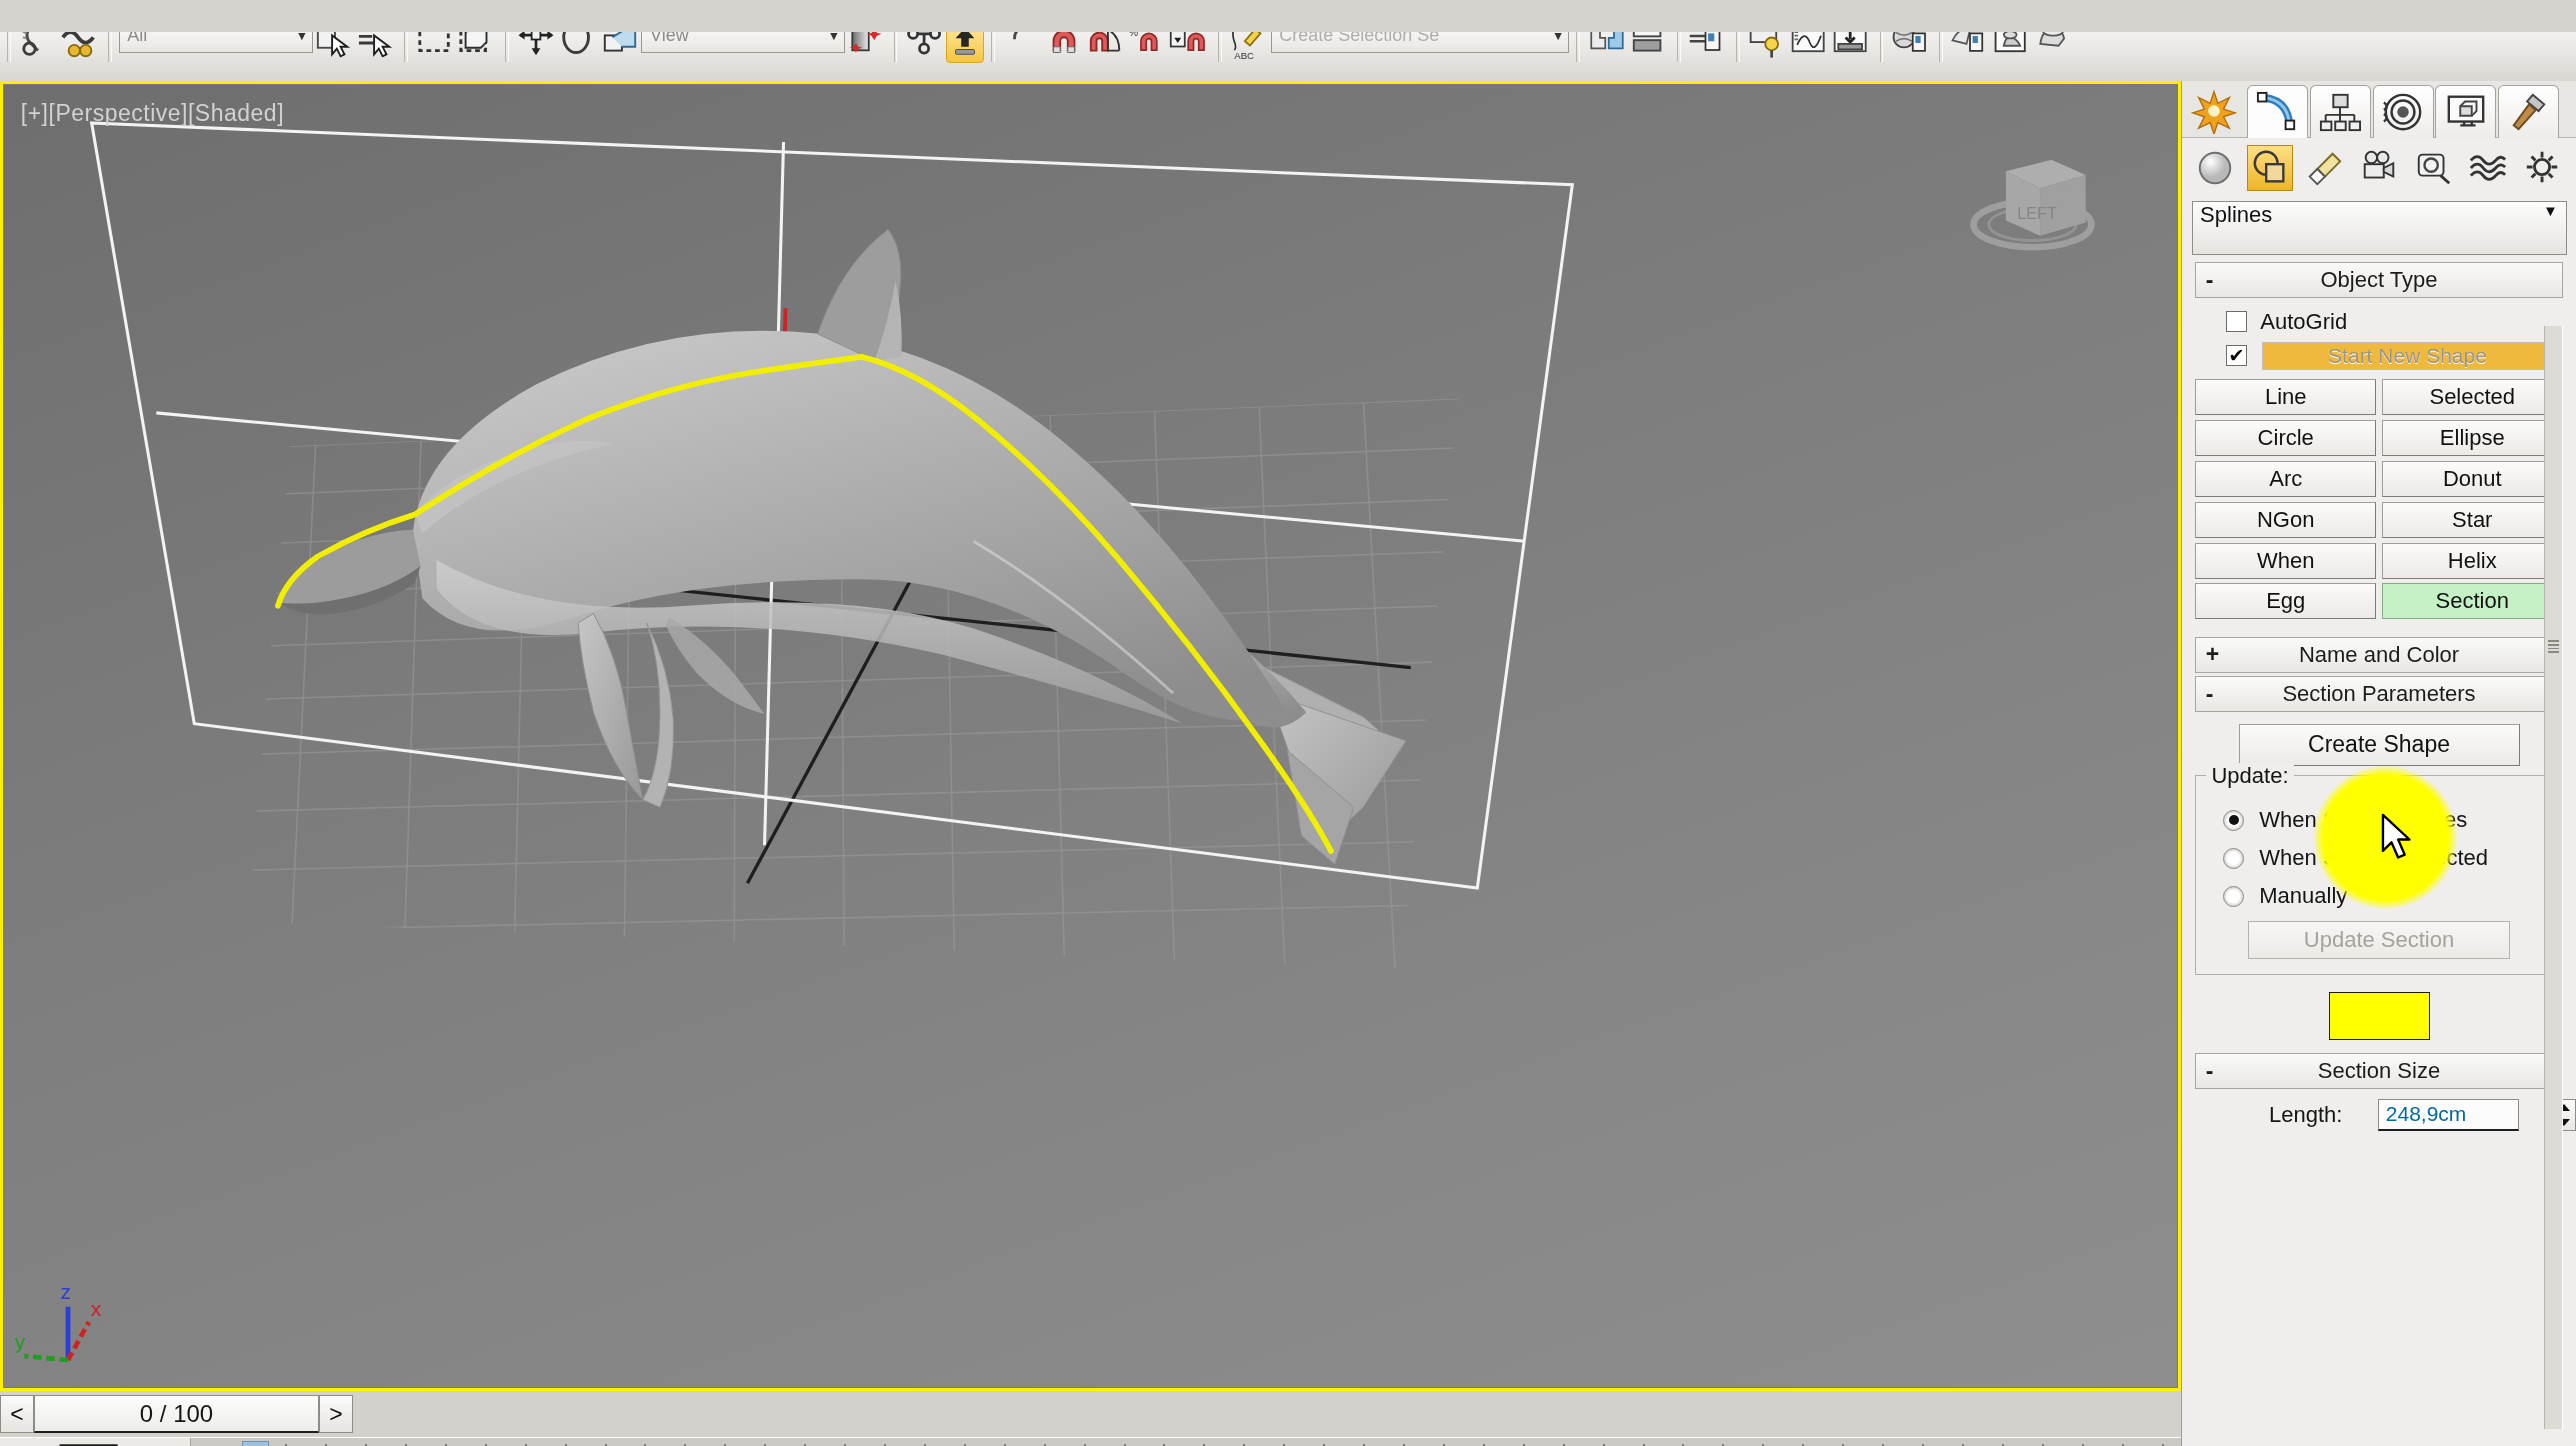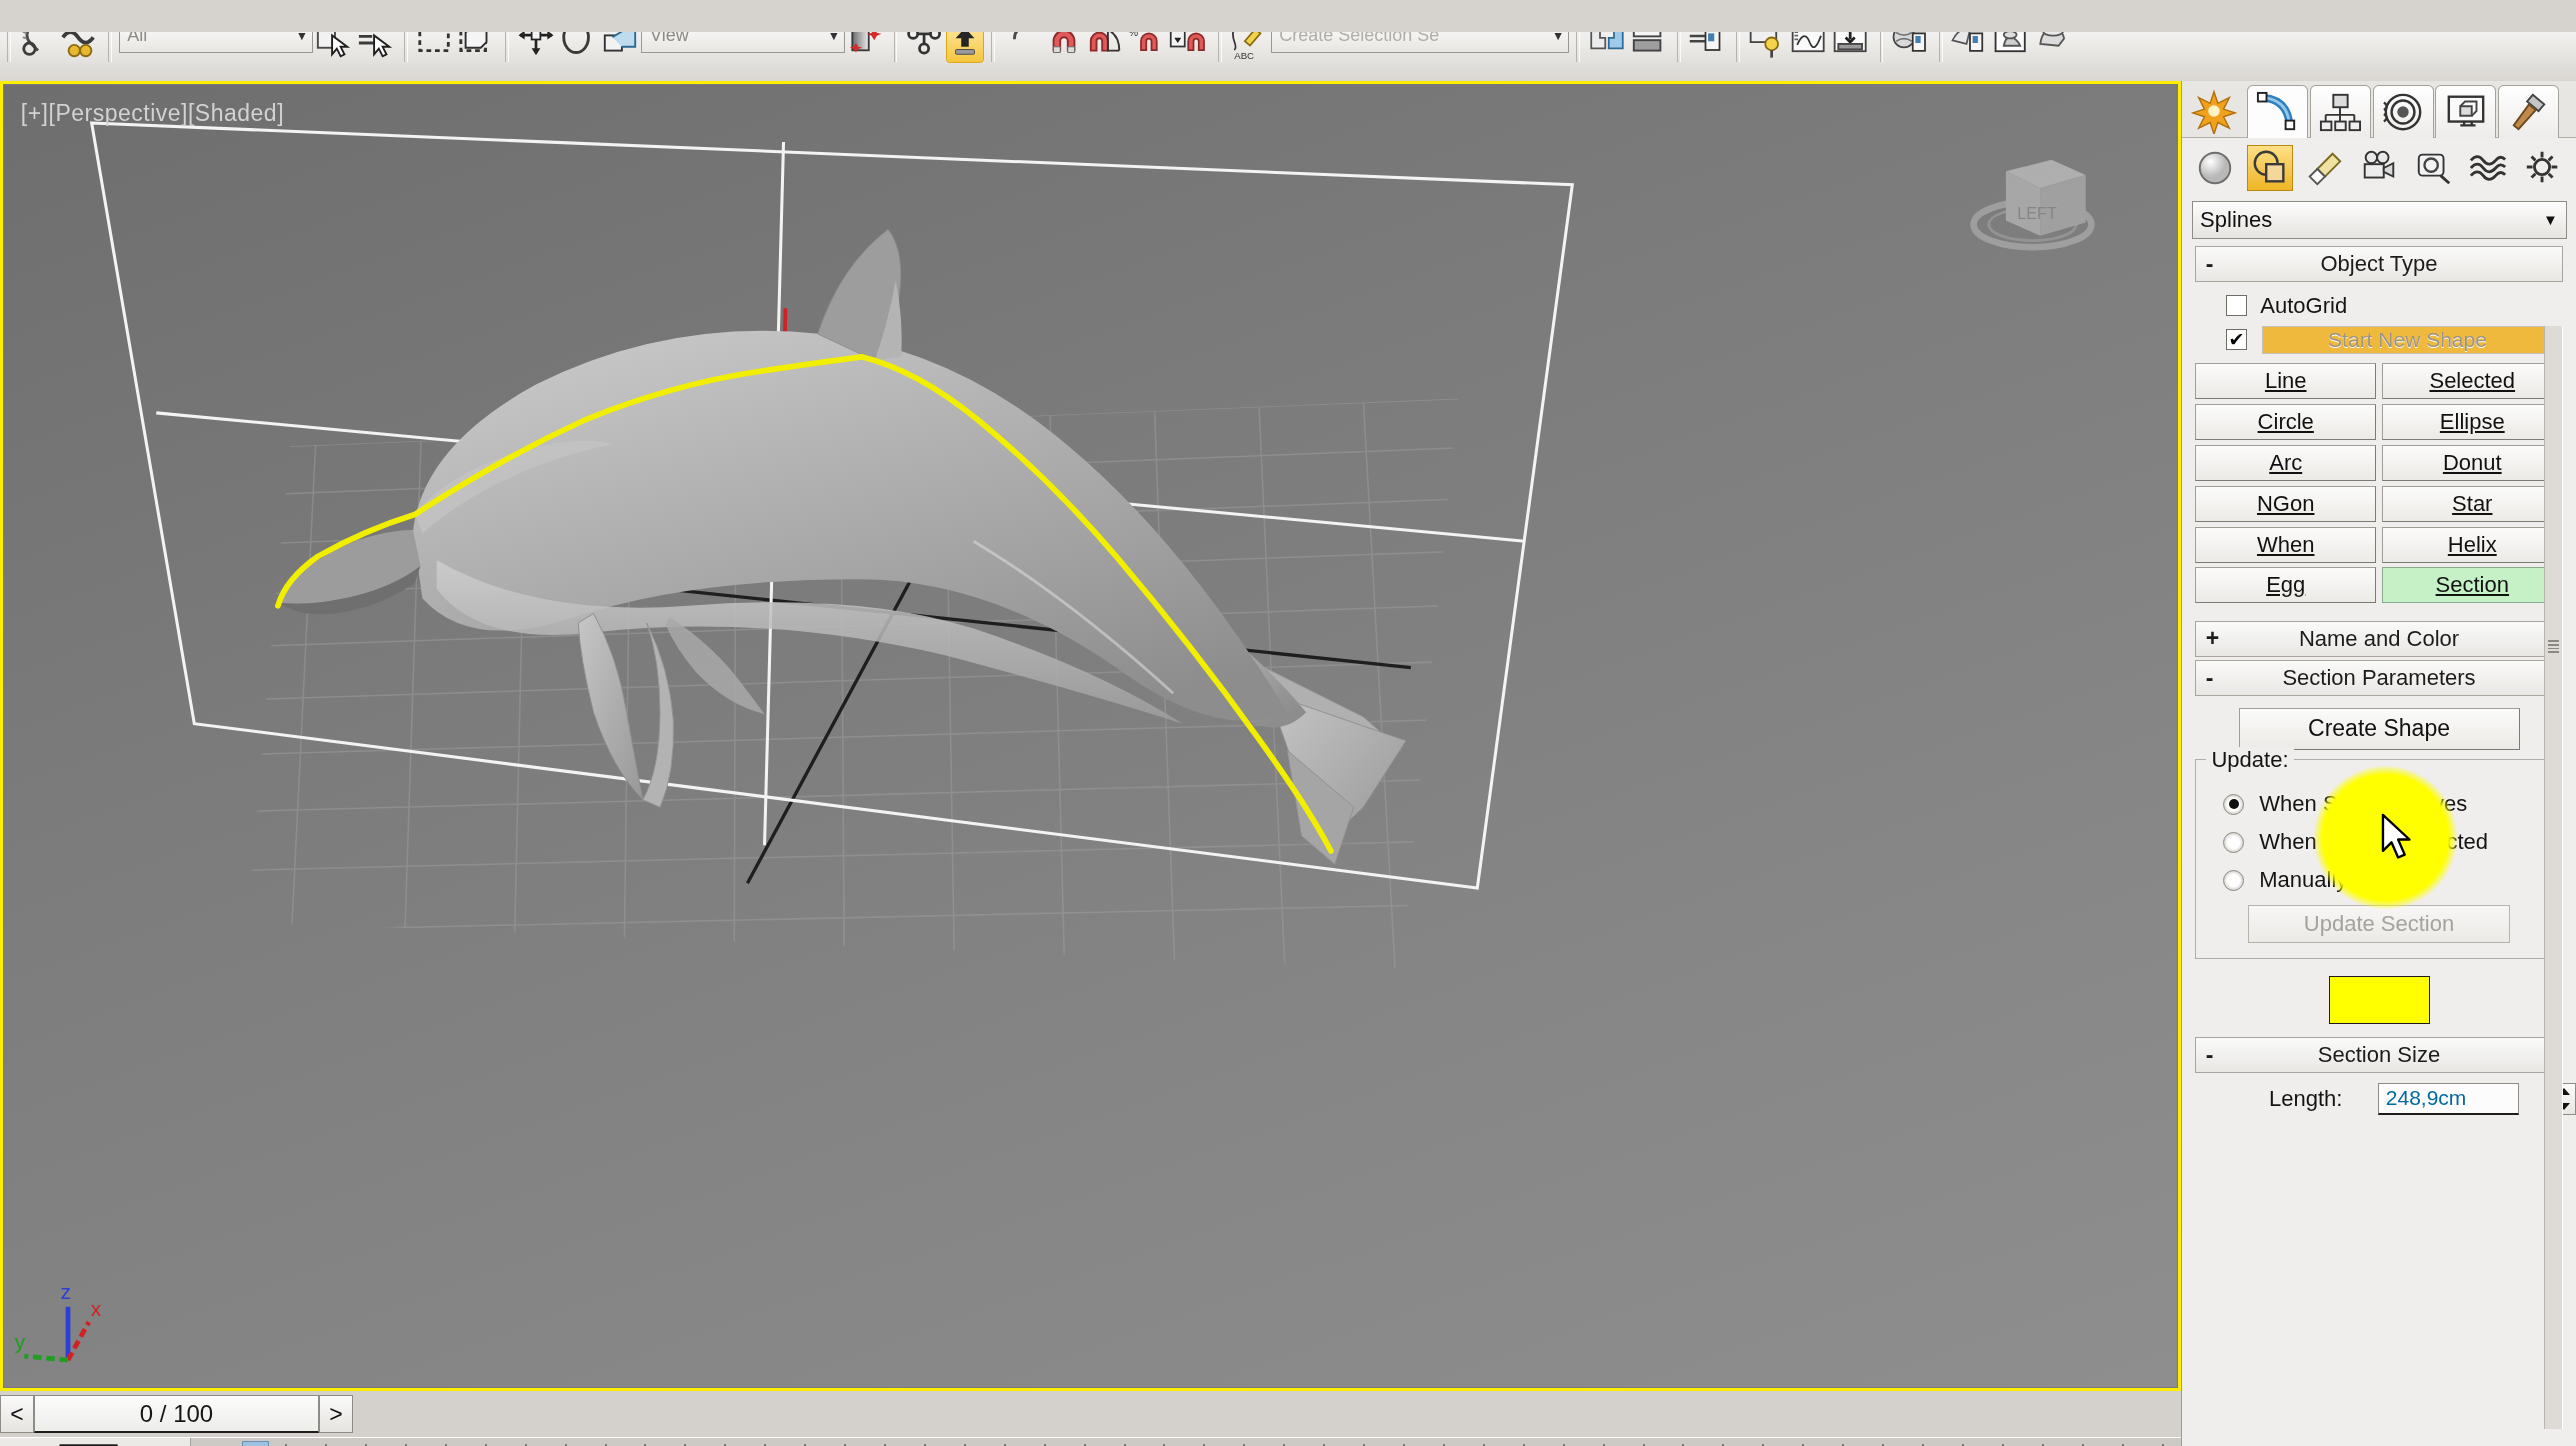--- a/index.html
+++ b/index.html
@@ -55,22 +55,22 @@
     display:flex;align-items:center;justify-content:center;box-sizing:border-box;}
   .ctab.sel{background:#fdfdfd;}
   .ctab.noborder{background:none;border:none;}
 
   #cat-row{display:flex;align-items:center;justify-content:space-around;height:59px;padding:0 5.7px;
     background:#efeeec;}
   .cat{width:46px;height:46px;display:flex;align-items:center;justify-content:center;box-sizing:border-box;
     border:1px solid transparent;}
   .cat.sel{background:linear-gradient(#ffdf86,#eeb526);border:1px solid #b88b10;}
 
-  #dropdown{margin:3.8px 9.5px 7.6px 9.5px;height:38px;background:linear-gradient(#fdfdfd,#e6e4e0);
-    border:1px solid #8f8b85;display:flex;align-items:center;padding:0 7.6px;box-sizing:border-box;
+  #dropdown{margin:3.8px 9.5px 7.6px 9.5px;height:54px;background:linear-gradient(#fdfdfd,#e6e4e0);
+    border:1px solid #8f8b85;display:flex;padding:0 7.6px;box-sizing:border-box;
     font-size:22px;color:#111;}
   #dropdown .arw{margin-left:auto;font-size:15px;}
 
   .rollout{margin:3.8px 13.3px 0 13.3px;}
   .rollout-hdr{height:36px;background:linear-gradient(#fafaf9,#e9e7e4);border:1px solid #a8a49e;
     display:flex;align-items:center;position:relative;font-size:22px;color:#1c1c1c;box-sizing:border-box;}
   .rollout-hdr .pm{position:absolute;left:9.5px;font-size:23px;font-weight:bold;line-height:1;}
   .rollout-hdr .ttl{width:100%;text-align:center;}
   .panel{border:none;padding:5.7px 0 7.6px 0;}
 
@@ -78,21 +78,21 @@
   .chkbox{width:21px;height:21px;background:#fff;border:1.9px solid #6f6b66;box-sizing:border-box;
     display:flex;align-items:center;justify-content:center;font-size:19px;line-height:1;color:#000;}
   .chk-lbl{margin-left:13.3px;font-size:22px;color:#141414;}
   #snsfield{margin-left:15px;flex:1;height:28.5px;background:#eeb93c;border:1px solid #c3c0bb;
     display:flex;align-items:center;justify-content:center;font-size:21px;color:#9b9488;
     text-shadow:0 1px 0 #fff;box-sizing:border-box;margin-right:23px;}
 
   #objgrid{display:grid;grid-template-columns:1fr 1fr;gap:4.8px 5.7px;margin:7.6px 13.3px 5.7px 13.3px;}
   .objbtn{height:36px;background:linear-gradient(#fbfbfa,#eceae6);border:1px solid #a09c96;
     border-right-color:#7e7a75;border-bottom-color:#7e7a75;
-    display:flex;align-items:center;justify-content:center;font-size:22px;color:#111;box-sizing:border-box;text-decoration:underline;}
+    display:flex;align-items:center;justify-content:center;font-size:22px;color:#111;box-sizing:border-box;}
   .objbtn.green{background:#c6f0c6;border:1px solid #8aa88a;}
 
   #createshape{margin:11.4px auto 5.7px auto;width:281px;height:42px;
     background:linear-gradient(#fbfbfa,#eceae6);border:1px solid #a09c96;
     border-right-color:#7e7a75;border-bottom-color:#7e7a75;
     display:flex;align-items:center;justify-content:center;font-size:23px;color:#111;box-sizing:border-box;}
 
   .group{margin:9.5px 13.3px 5.7px 13.3px;border:1px solid #b0aca6;position:relative;padding:25px 0 13.3px 0;}
   .group>.gtitle{position:absolute;top:-13.3px;left:9.5px;background:#efeeec;padding:0 5.7px;font-size:22px;color:#141414;}
   .radio-row{display:flex;align-items:center;height:38px;margin-left:27px;}

